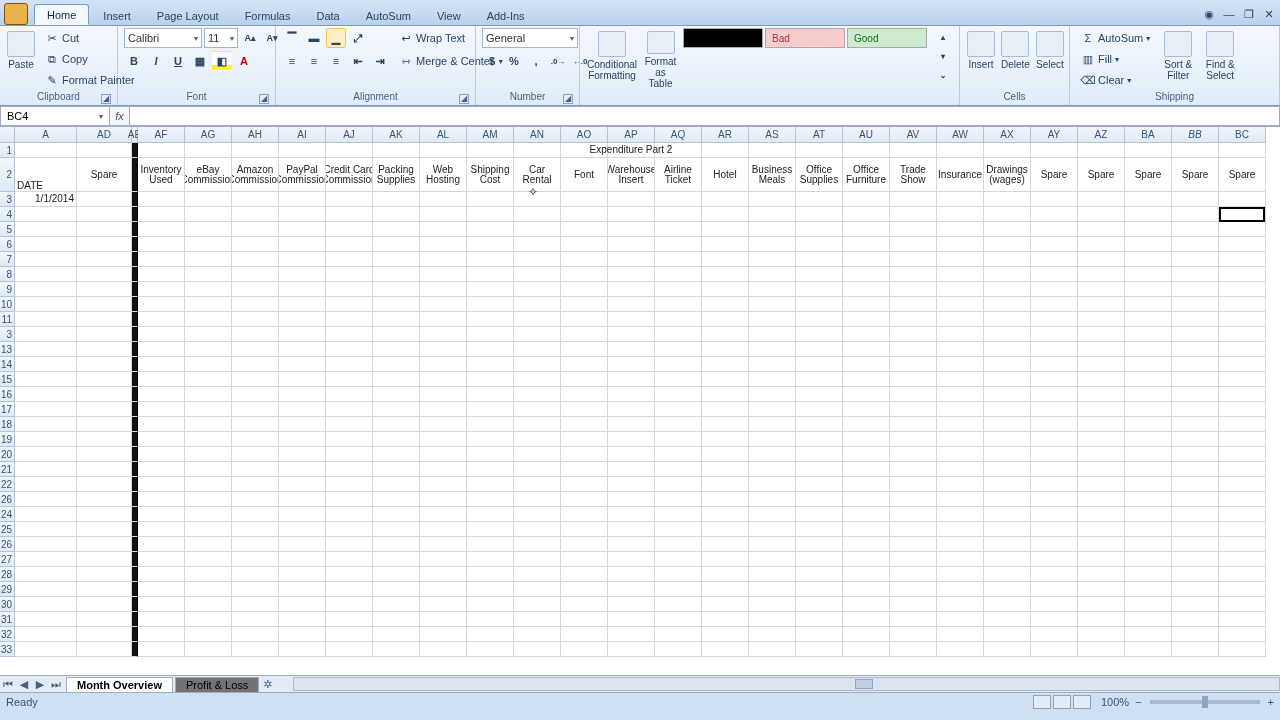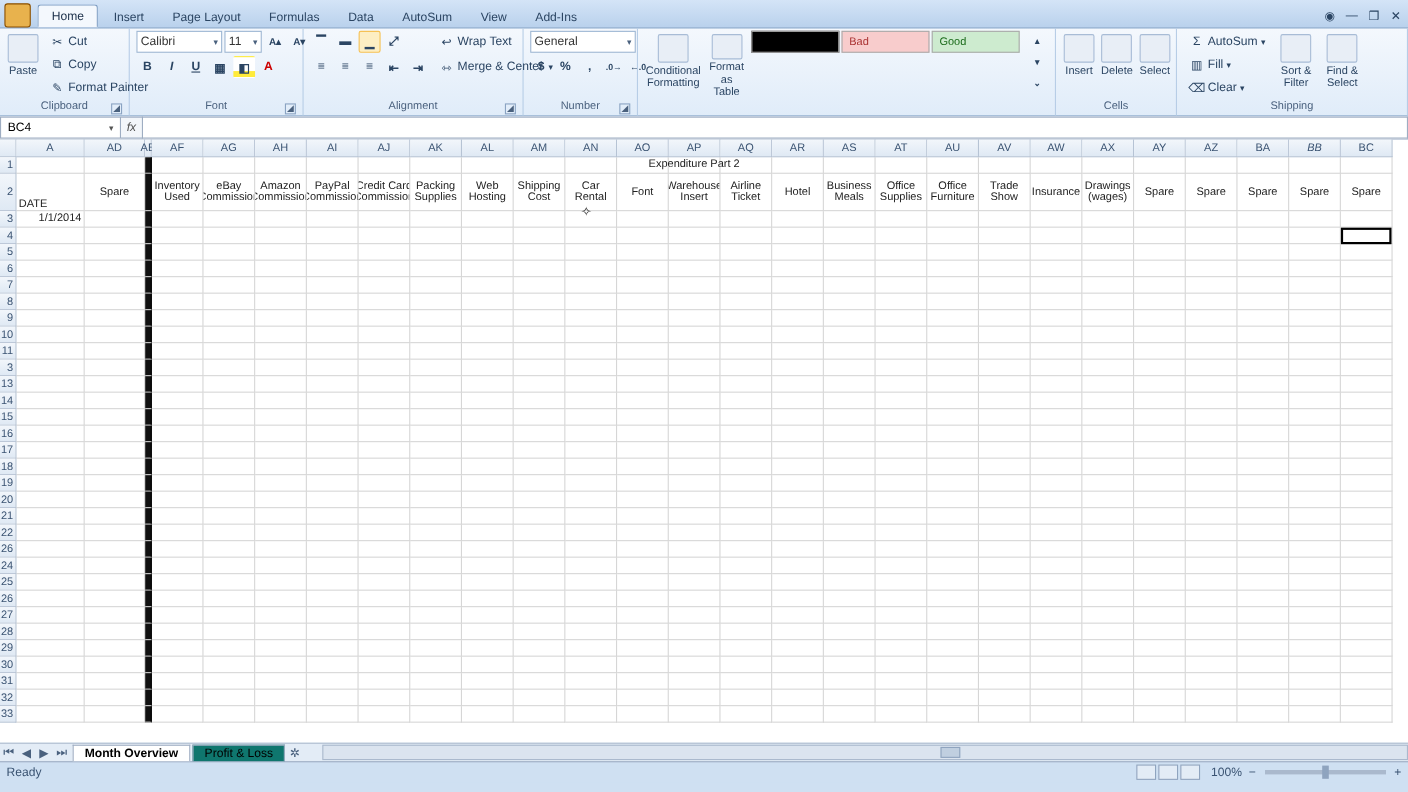--- a/index.html
+++ b/index.html
@@ -64,21 +64,21 @@
   .cell { border-right:1px solid #d6d6d6; border-bottom:1px solid #d6d6d6; font-size:10px; color:#222; display:flex; align-items:center; justify-content:center; padding:0 2px; text-align:center; line-height:10px; overflow:hidden;}
   .cell.left { justify-content:flex-start; }
   .cell.right { justify-content:flex-end; }
   .freeze-col { background:#111; width:6px !important; border-right:1px solid #000;}
   .sel { position:absolute; border:2px solid #000; pointer-events:none; }
 
   
   .sheetbar { height:17px; background:#e3ecf6; display:flex; align-items:center; font-size:11px; border-top:1px solid #9eadc2;}
   .sheetnav { display:flex; }
   .sheetnav span { width:16px; text-align:center; color:#4a617e; cursor:pointer; }
-  .sheettab { padding:1px 10px; border:1px solid #9eadc2; border-bottom:none; margin-left:2px; cursor:pointer; background:#0f766e;}
+  .sheettab { padding:1px 10px; border:1px solid #9eadc2; border-bottom:none; margin-left:2px; cursor:pointer; background:#737373;}
   .sheettab.active { background:#fff; font-weight:bold; }
   .hscroll { flex:1; margin-left:20px; height:14px; background:#dbe4ef; border:1px solid #aab9cd; position:relative;}
   .hscroll .thumb{ position:absolute; left:57%; width:18px; top:1px; bottom:1px; background:#c0cfe0; border:1px solid #8fa4bf;}
   .status { height:19px; background:#cfe0f2; display:flex; align-items:center; padding:0 6px; font-size:11px; color:#3a5372; border-top:1px solid #9eadc2;}
   .status .spacer{flex:1;}
   .viewbtn { width:18px; height:14px; border:1px solid #8fa4bf; margin-left:2px; background:#e3ecf6; cursor:pointer;}
   .zoomslider { width:110px; height:4px; background:#aab9cd; margin:0 8px; position:relative;}
   .zoomslider .thk{position:absolute; left:48%; top:-4px; width:6px; height:12px; background:#8fa4bf;}
 
   .cursor-cross { position:absolute; pointer-events:none; font-size:12px; color:#333;}

